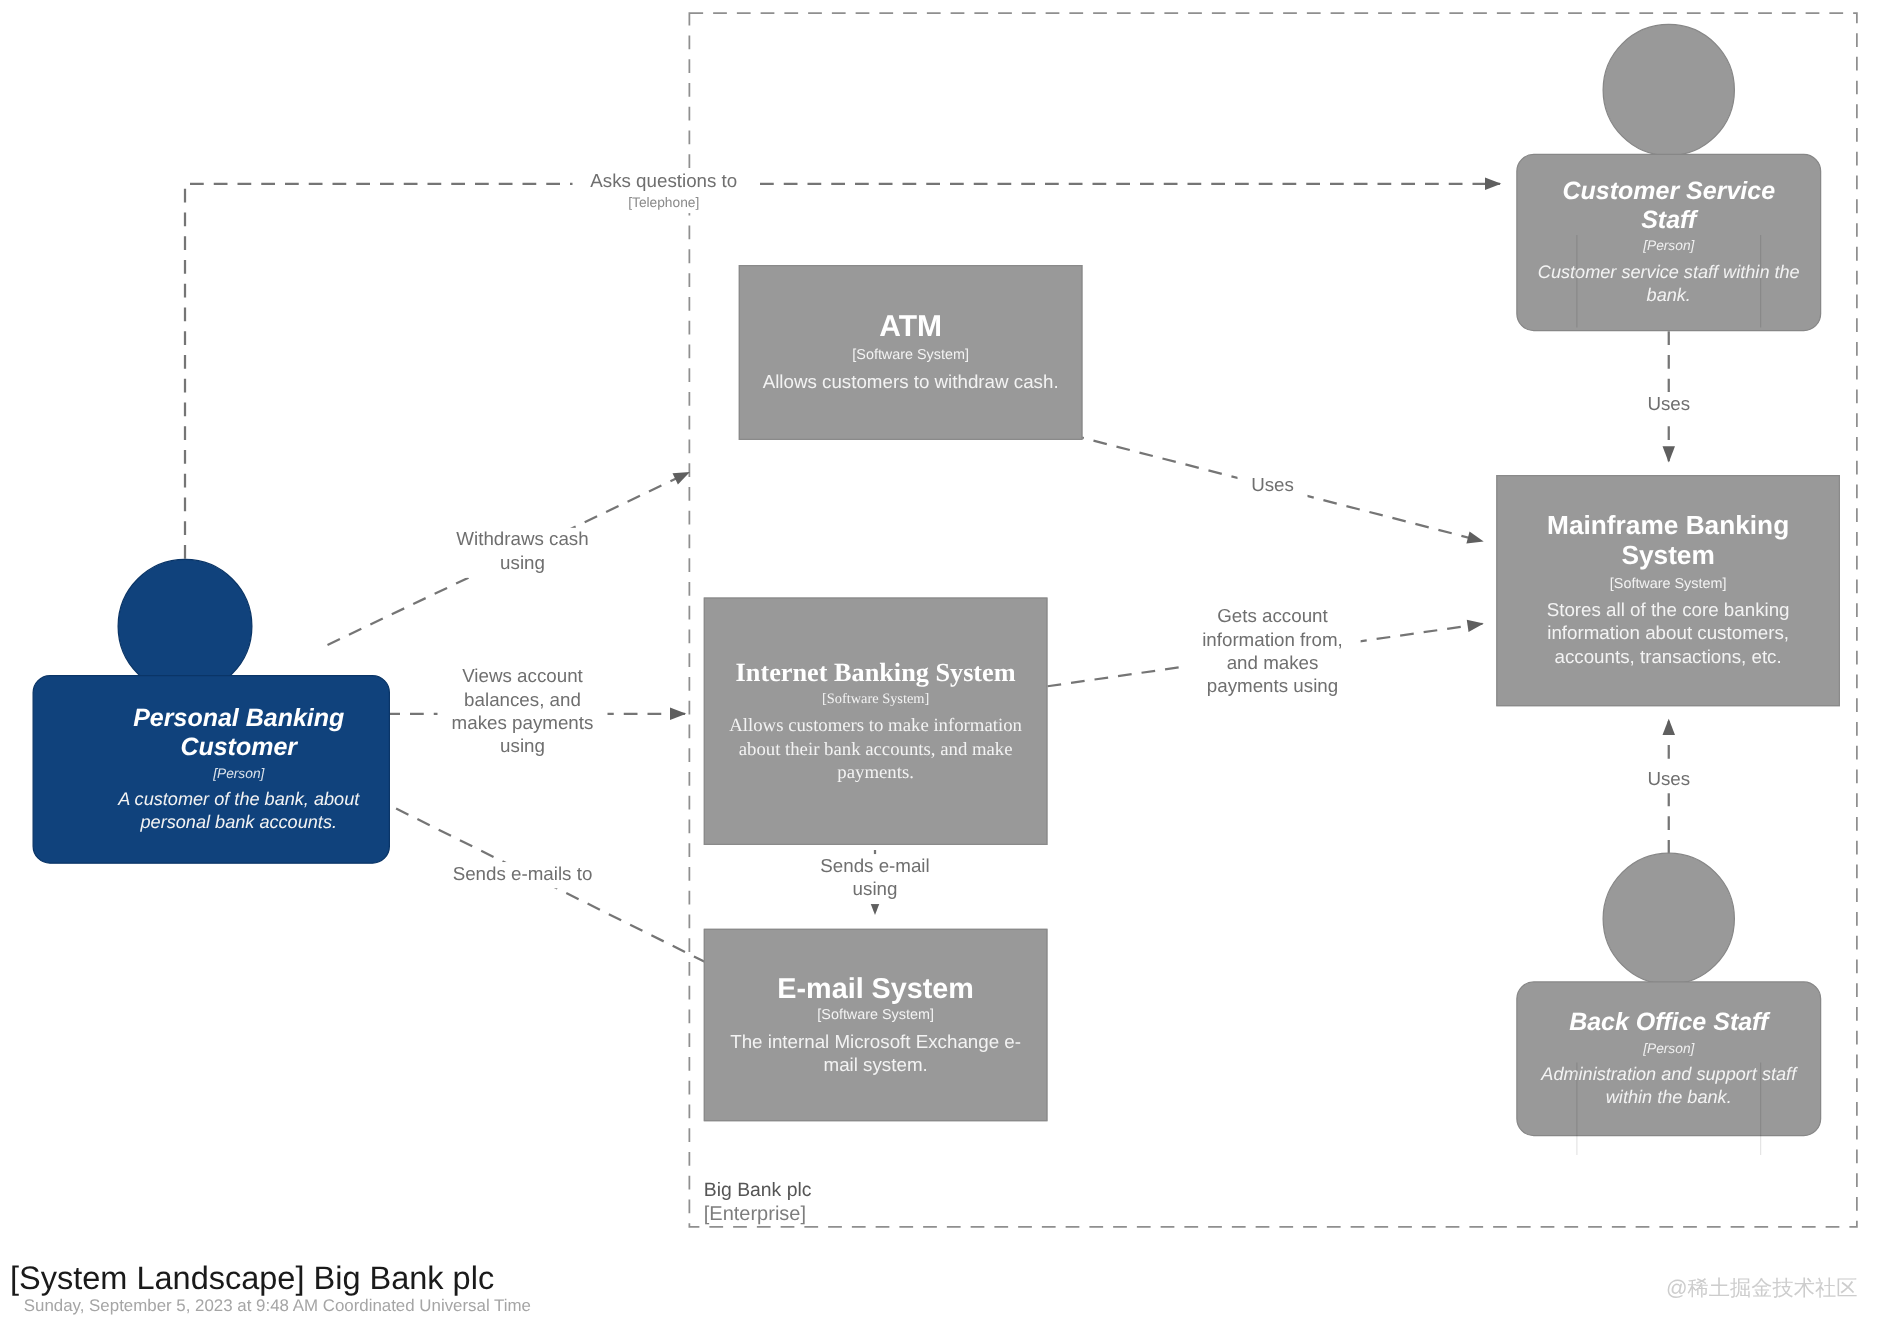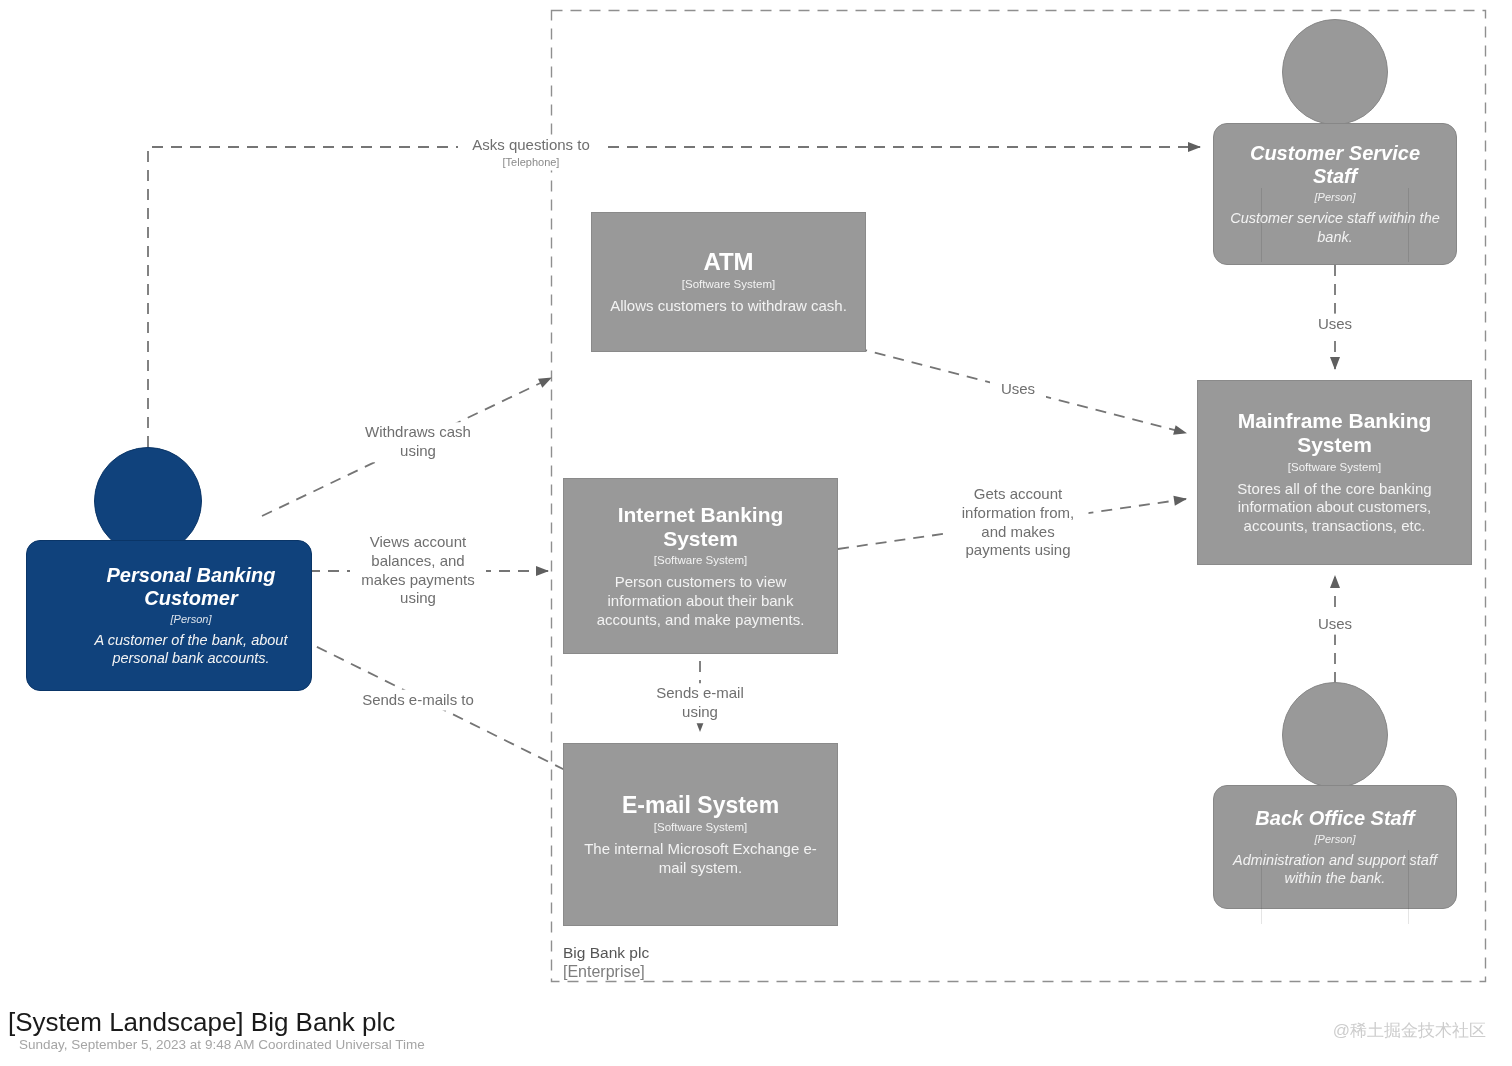--- a/index.html
+++ b/index.html
@@ -90,27 +90,27 @@
       <div class="p-desc">A customer of the bank, about personal bank accounts.</div>
     </div>
   </div>
 
   <div class="sys" style="left:563px;top:212px;width:275px;height:140px;margin-left:28px;">
     <div class="sys-name" style="font-size:24px;">ATM</div>
     <div class="sys-type">[Software System]</div>
     <div class="sys-desc">Allows customers to withdraw cash.</div>
   </div>
 
-  <div class="sys" style="left:563px;top:478px;width:275px;height:176px;">
+  <div class="sys" style="left:563px;top:478px;width:275px;height:198px;font-family:Liberation Serif, serif;">
     <div class="sys-name">Internet Banking System</div>
     <div class="sys-type">[Software System]</div>
-    <div class="sys-desc">Person customers to view information about their bank accounts, and make payments.</div>
+    <div class="sys-desc">Allows customers to make information about their bank accounts, and make payments.</div>
   </div>
 
-  <div class="sys" style="left:563px;top:743px;width:275px;height:183px;">
+  <div class="sys" style="left:563px;top:743px;width:275px;height:154px;">
     <div class="sys-name" style="font-size:23px;">E-mail System</div>
     <div class="sys-type">[Software System]</div>
     <div class="sys-desc">The internal Microsoft Exchange e-mail system.</div>
   </div>
 
   <div class="sys" style="left:1197px;top:380px;width:275px;height:185px;">
     <div class="sys-name" style="padding:0 30px;">Mainframe Banking System</div>
     <div class="sys-type">[Software System]</div>
     <div class="sys-desc">Stores all of the core banking information about customers, accounts, transactions, etc.</div>
   </div>

